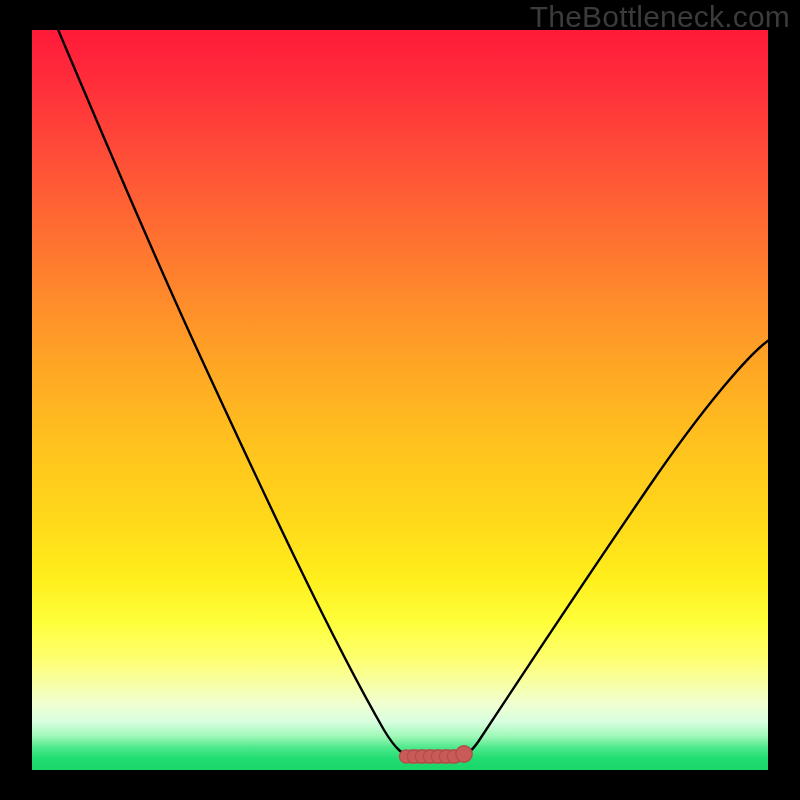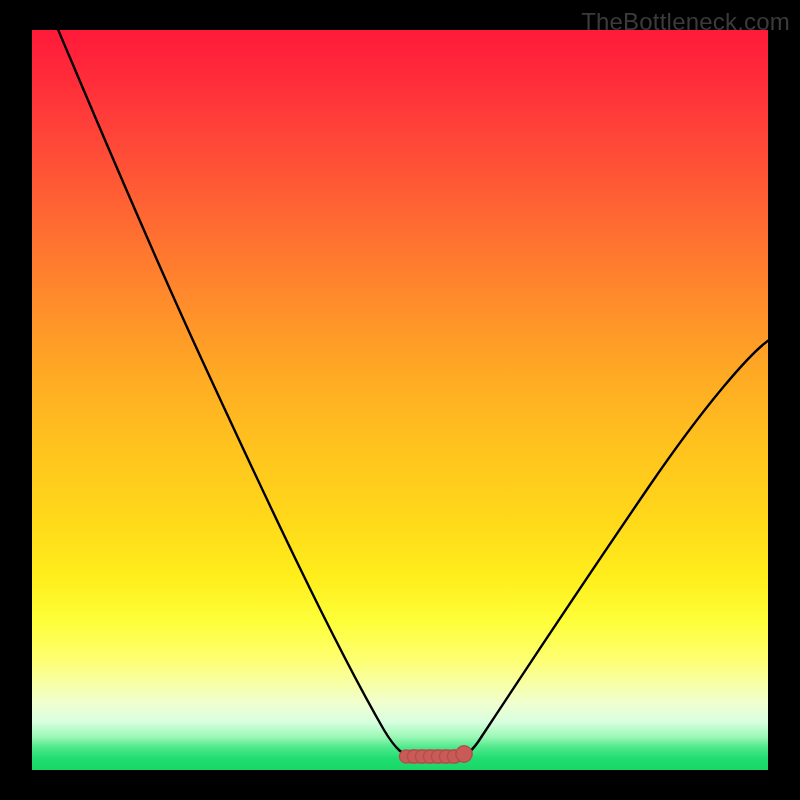--- a/index.html
+++ b/index.html
@@ -50,24 +50,24 @@
       #20dd70 98.5%,
       #18d868 100%
     );
   }
   .svg-layer {
     position: absolute;
     inset: 0;
   }
   .watermark {
     position: absolute;
-    top: 8px;
+    top: 0;
     right: 10px;
     color: #3b3b3b;
-    font-size: 24px;
+    font-size: 30px;
     font-weight: 500;
     letter-spacing: 0.2px;
   }
 </style>
 </head>
 <body>
 
 <div class="frame">
 
   <div class="plot">

